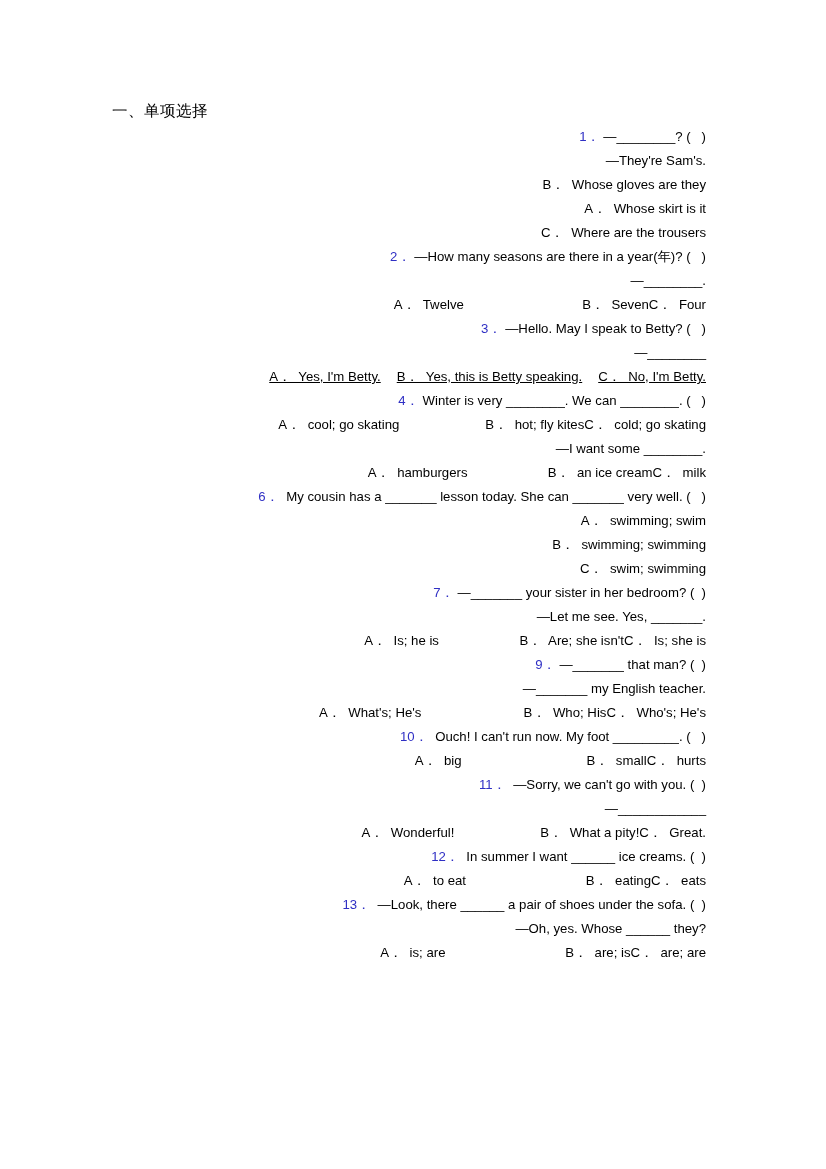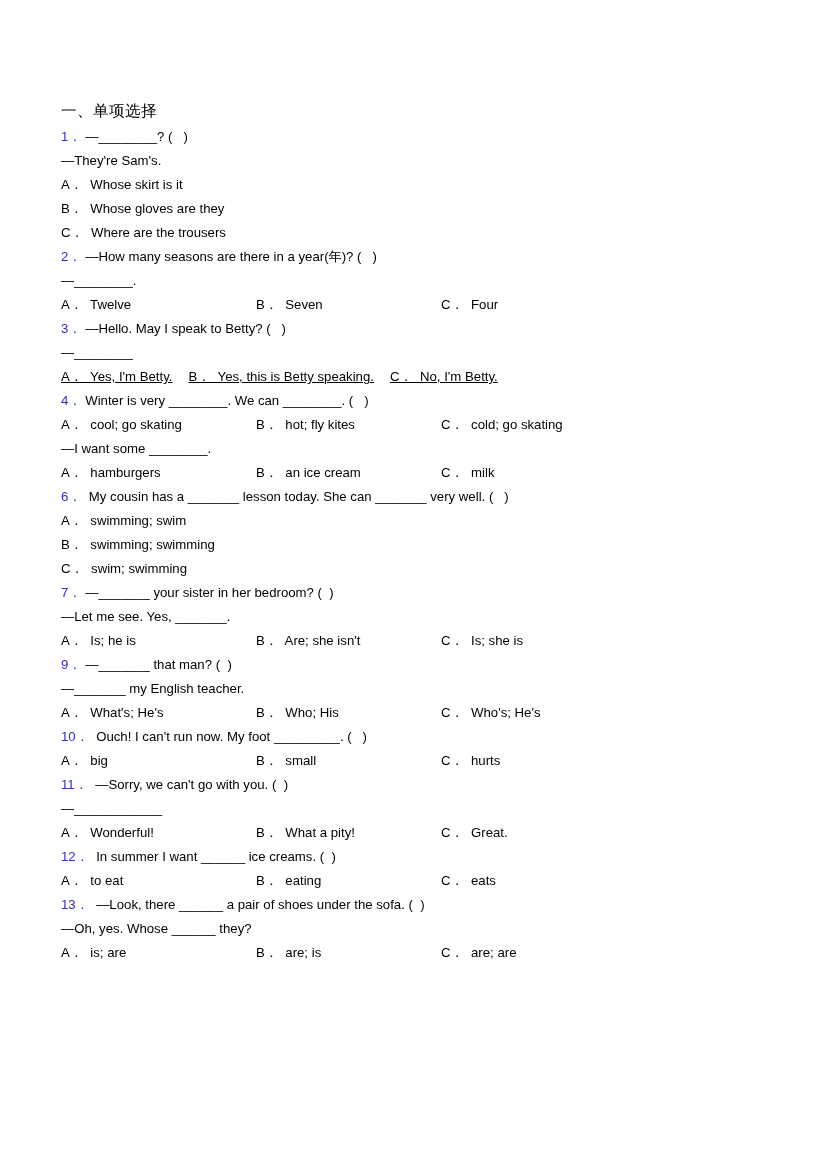--- a/index.html
+++ b/index.html
@@ -12,31 +12,32 @@
     height: 1169px;
     font-family: "Liberation Sans", sans-serif;
     color: #000000;
     -webkit-font-smoothing: antialiased;
   }
   .page {
     position: relative;
     width: 826px;
     height: 1169px;
     box-sizing: border-box;
-    padding: 100px 120px 0 61px;
+    padding: 100px 120px 0 112px;
   }
   .section-heading {
     font-size: 15.5px;
     line-height: 22px;
     color: #000000;
     margin: 0 0 3px 0;
     letter-spacing: 0.5px;
   }
   .qblock {
     margin: 0;
+    text-align: right;
   }
   .line {
     font-size: 13.2px;
     line-height: 24px;
     white-space: pre;
     color: #000000;
   }
   .qnum {
     color: #2f2fc4;
   }
@@ -70,22 +71,22 @@
 </style>
 </head>
 <body>
 
 <div class="page">
   <div class="section-heading">一、单项选择</div>
   <div id="questions">
       <div class="qblock">
         <div class="line"><span class="qnum">1．</span><span class="qtext"> —________? (   )</span></div>
         <div class="line">—They're Sam's.</div>
+        <div class="opts stack"><span class="opt">B．  Whose gloves are they</span></div>
         <div class="opts stack"><span class="opt">A．  Whose skirt is it</span></div>
-        <div class="opts stack"><span class="opt">B．  Whose gloves are they</span></div>
         <div class="opts stack"><span class="opt">C．  Where are the trousers</span></div>
       </div>
       <div class="qblock">
         <div class="line"><span class="qnum">2．</span><span class="qtext"> —How many seasons are there in a year(年)? (   )</span></div>
         <div class="line">—________.</div>
         <div class="opts"><span class="opt col-a">A．  Twelve</span><span class="opt col-b">B．  Seven</span><span class="opt col-c">C．  Four</span></div>
       </div>
       <div class="qblock">
         <div class="line"><span class="qnum">3．</span><span class="qtext"> —Hello. May I speak to Betty? (   )</span></div>
         <div class="line">—________</div>

